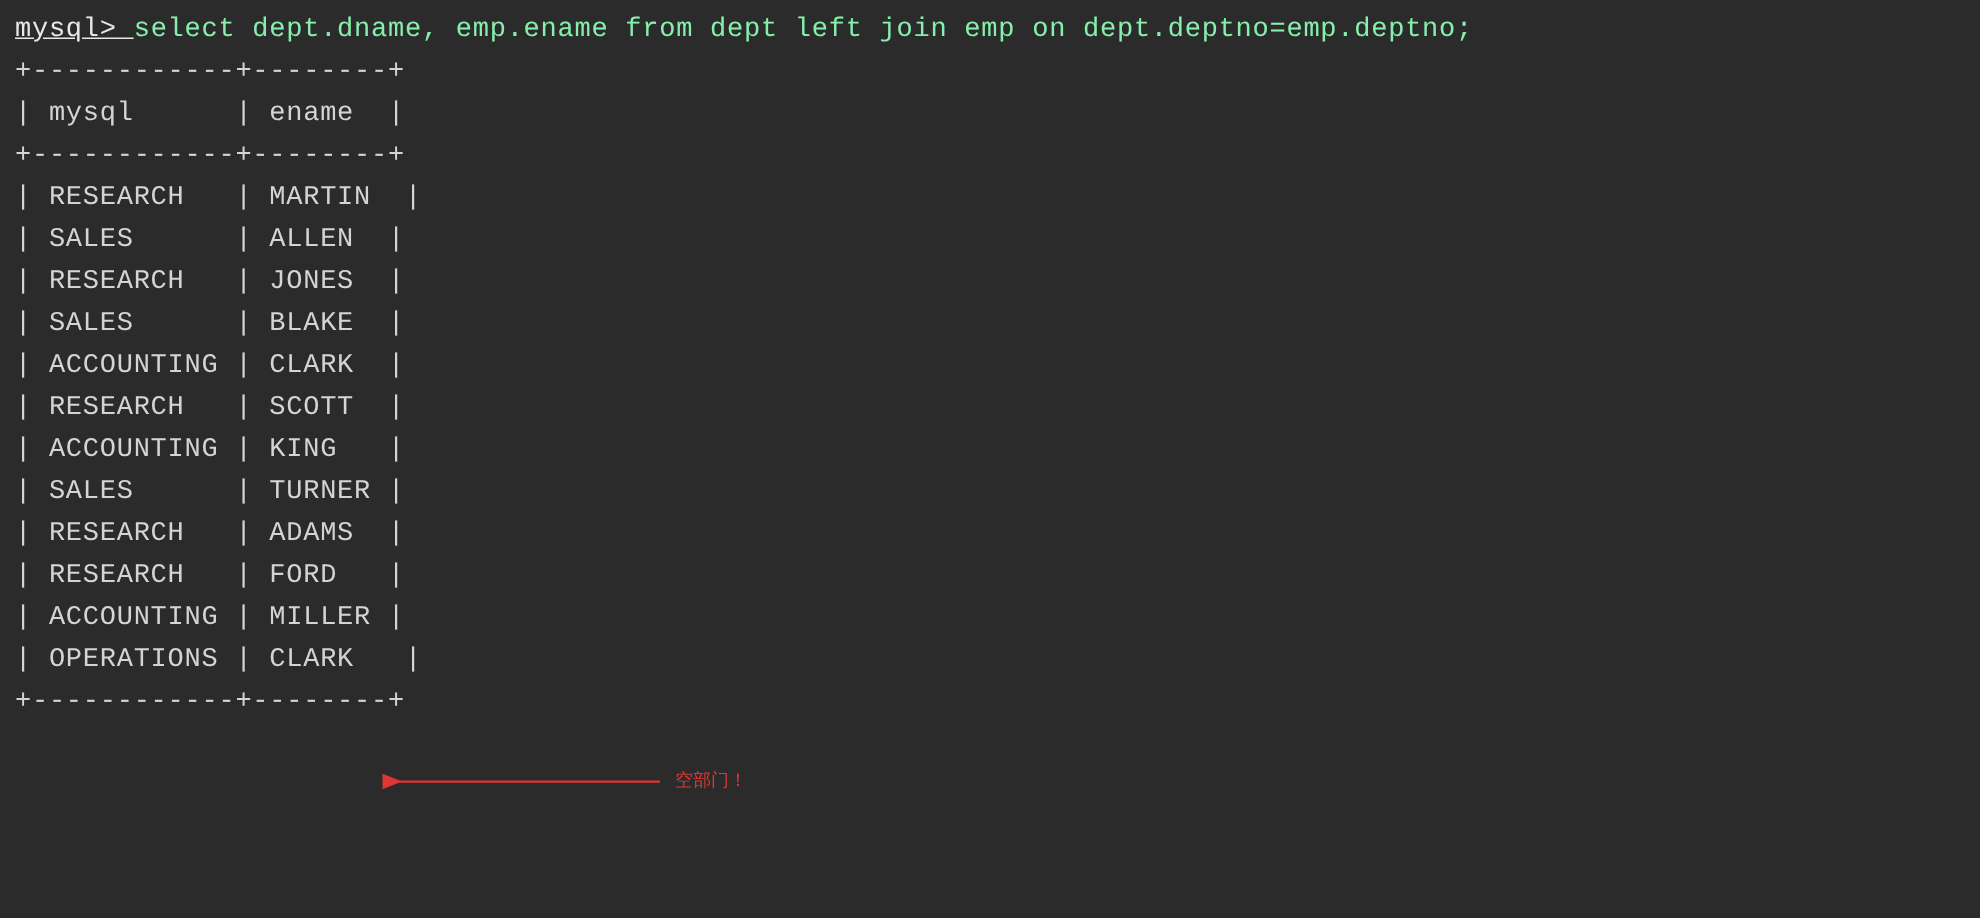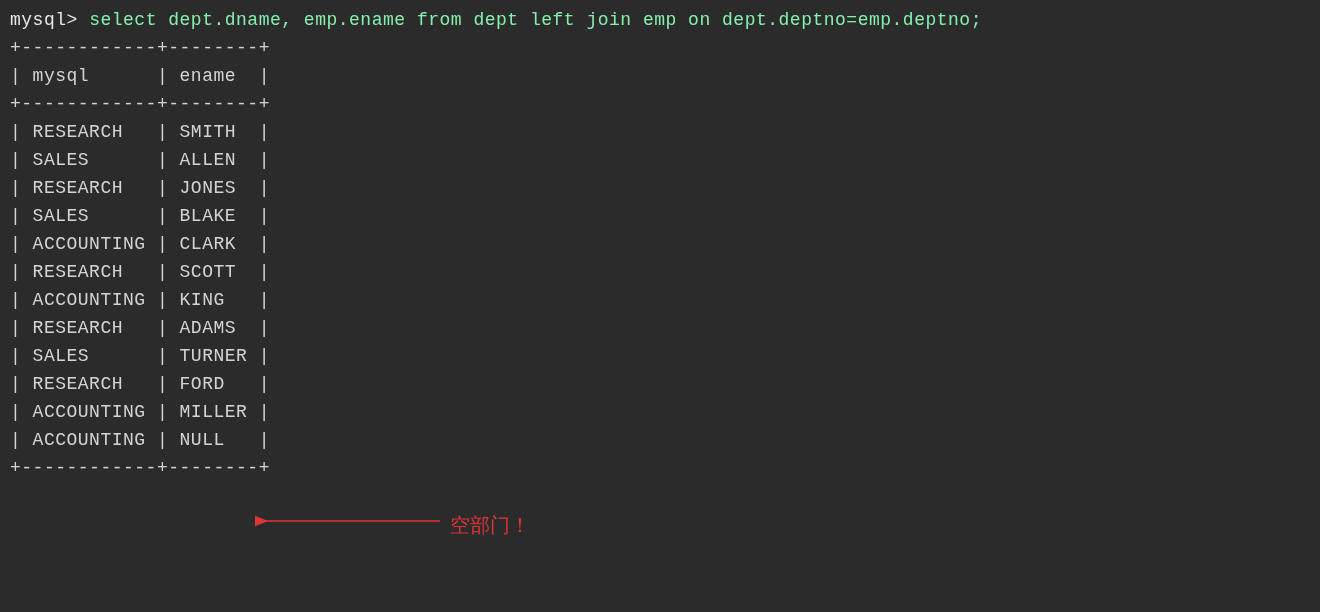--- a/index.html
+++ b/index.html
@@ -18,59 +18,60 @@
       overflow: hidden;
       position: relative;
     }
     .terminal-line {
       white-space: pre;
       line-height: 28px;
       letter-spacing: 0.5px;
     }
     .prompt-part {
       color: #e8e8e8;
+      text-decoration: underline;
     }
     .sql-text {
       color: #86efac;
     }
     .annotation {
       position: absolute;
       color: #e03535;
-      font-size: 20px;
+      font-size: 12px;
       left: 450px;
       top: 512px;
       font-family: Liberation Mono, monospace;
     }
     .arrow-svg {
       position: absolute;
       left: 255px;
       top: 506px;
       pointer-events: none;
     }
   </style>
 </head>
 <body>
 
 <div id="terminal">
     <div class="terminal-line"><span class="prompt-part">mysql&gt; </span><span class="sql-text">select dept.dname, emp.ename from dept left join emp on dept.deptno=emp.deptno;</span></div>
     <div class="terminal-line">+------------+--------+</div>
     <div class="terminal-line">| mysql      | ename  |</div>
     <div class="terminal-line">+------------+--------+</div>
-    <div class="terminal-line">| RESEARCH   | SMITH  |</div>
+    <div class="terminal-line">| RESEARCH   | MARTIN  |</div>
     <div class="terminal-line">| SALES      | ALLEN  |</div>
     <div class="terminal-line">| RESEARCH   | JONES  |</div>
     <div class="terminal-line">| SALES      | BLAKE  |</div>
     <div class="terminal-line">| ACCOUNTING | CLARK  |</div>
     <div class="terminal-line">| RESEARCH   | SCOTT  |</div>
     <div class="terminal-line">| ACCOUNTING | KING   |</div>
+    <div class="terminal-line">| SALES      | TURNER |</div>
     <div class="terminal-line">| RESEARCH   | ADAMS  |</div>
-    <div class="terminal-line">| SALES      | TURNER |</div>
     <div class="terminal-line">| RESEARCH   | FORD   |</div>
     <div class="terminal-line">| ACCOUNTING | MILLER |</div>
-    <div class="terminal-line">| ACCOUNTING | NULL   |</div>
+    <div class="terminal-line">| OPERATIONS | CLARK   |</div>
     <div class="terminal-line">+------------+--------+</div>
   </div>
 
 <svg class="arrow-svg" width="190" height="30">
   <defs>
     <marker id="arrowhead" markerWidth="10" markerHeight="8" refX="2" refY="4" orient="auto">
       <polygon points="10 0, 0 4, 10 8" fill="#e03535"></polygon>
     </marker>
   </defs>
   <line x1="185" y1="15" x2="10" y2="15" stroke="#e03535" stroke-width="1.5" marker-end="url(#arrowhead)"></line>

